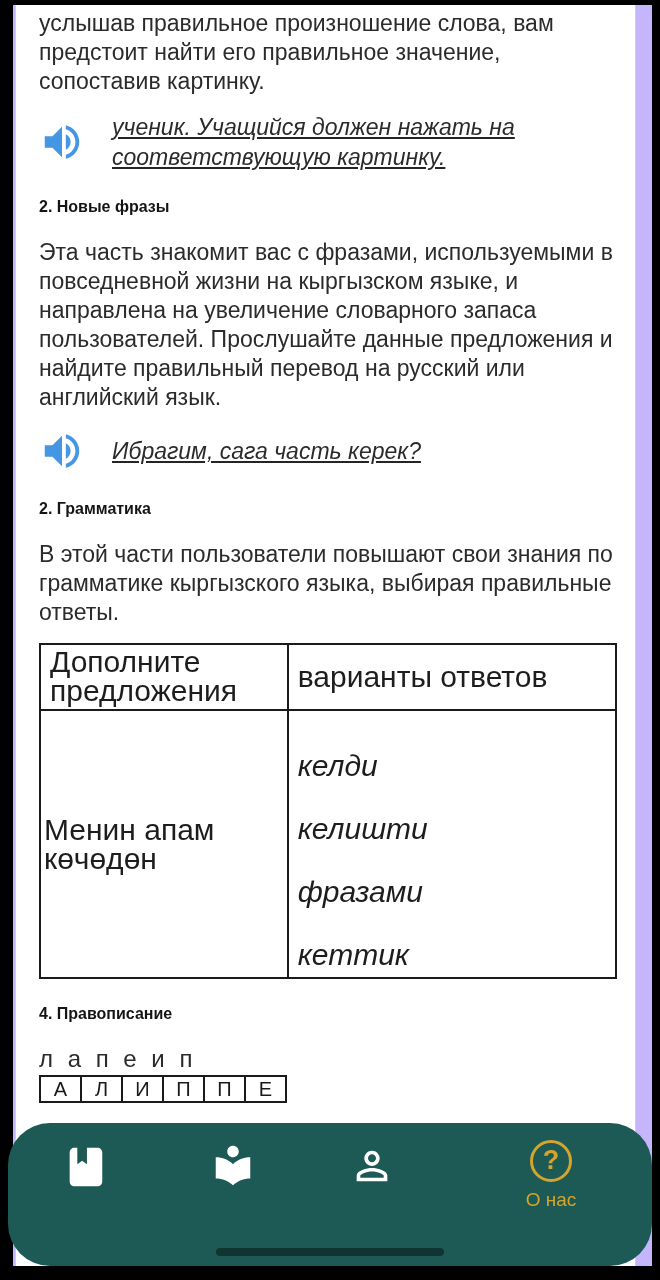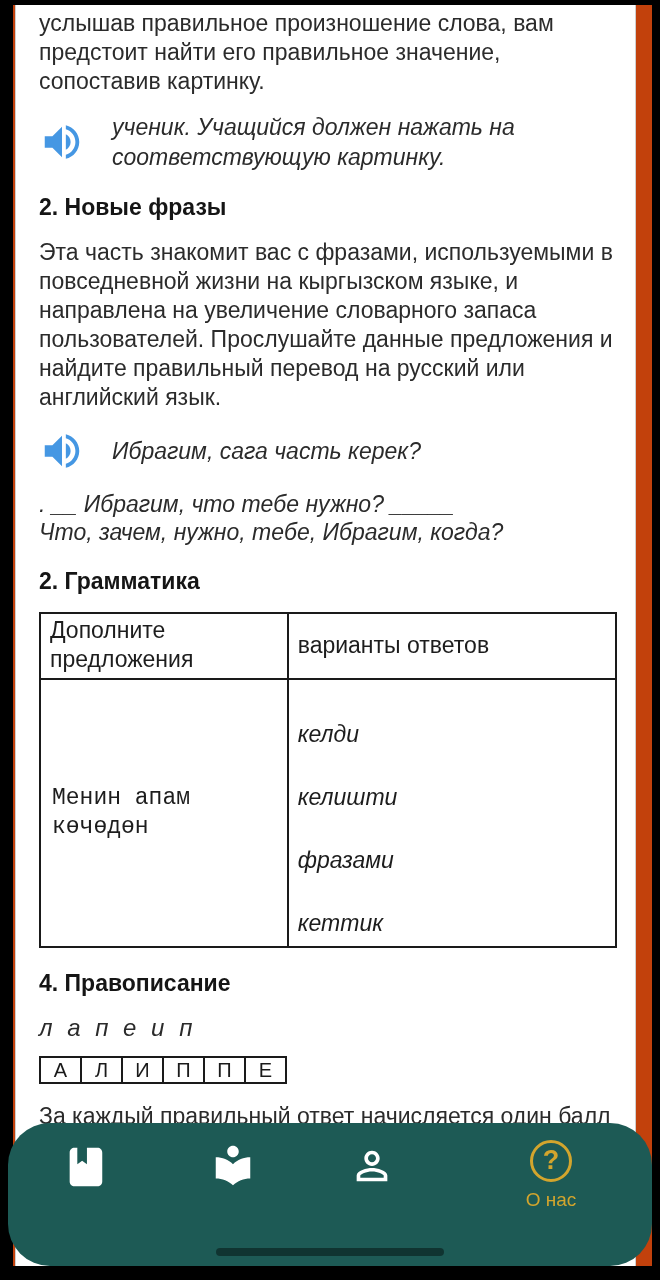--- a/index.html
+++ b/index.html
@@ -5,48 +5,48 @@
   * { box-sizing: border-box; margin: 0; padding: 0; }
   html,body { background:#000; }
   body { font-family: "Liberation Sans", "DejaVu Sans", sans-serif; }
   #screen {
     position: relative; width: 660px; height: 1280px;
     background:#000; overflow:hidden; margin:0 auto;
   }
   
   .page {
     position:absolute; left:13px; right:8px; top:5px; bottom:14px;
-    background:#c2410c; overflow:hidden;
+    background:#c4b5fd; overflow:hidden;
   }
   .sheet {
     margin-left:2px; margin-right:16px; min-height:100%;
     border-left:1px solid #cfcfcf; border-right:1px solid #cfcfcf;
     background:#fff;
     padding:4px 18px 140px 23px;
     color:#242424;
   }
   .sheet p { font-size:23px; line-height:29px; margin:0 0 16px; color:#2b2b2b; }
-  .sheet h3 { font-size:23px; line-height:30px; font-weight:bold; color:#151515; margin:20px 0 16px; }
-  .audio-row { display:flex; align-items:center; gap:27px; margin:16px 0; }
+  .sheet h3 { font-size:16px; line-height:30px; font-weight:bold; color:#151515; margin:20px 0 16px; }
+  .audio-row { display:flex; align-items:center; gap:27px; margin:16px 0;text-decoration:underline; }
   .audio-row .spk { flex:0 0 46px; height:46px; }
   .audio-text { font-size:23px; line-height:30px; font-style:italic; color:#2b2b2b; }
   .trans { font-size:23px; line-height:28px; font-style:italic; margin:4px 0 16px; color:#2b2b2b; }
   .trans div { white-space:nowrap; }
 
   table.grammar {
     border-collapse:collapse; width:100%; margin:0 0 16px;
-    font-size:23px; color:#1d1d1d;
+    font-size:30px; color:#1d1d1d;
   }
   table.grammar th, table.grammar td { border:2px solid #1a1a1a; }
   table.grammar th { font-weight:normal; text-align:left; padding:2px 9px 4px; line-height:29px; }
-  table.grammar td.sentence { padding:4px 11px; vertical-align:middle; line-height:29px; width:43%;font-family:Liberation Mono, monospace; }
+  table.grammar td.sentence { padding:4px 3px; vertical-align:middle; line-height:29px; width:43%; }
   table.grammar td.options { padding:6px 9px 8px; }
   table.grammar td.options div { font-style:italic; line-height:29px;margin-top:34px; }
 
-  .scramble { font-size:24px; font-style:italic; letter-spacing:4px; margin:0 0 14px; color:#2b2b2b; }
+  .scramble { font-size:24px; letter-spacing:4px; margin:0 0 2px; color:#2b2b2b; }
   .letter-row { display:flex; margin:0 0 18px; }
   .letter-cell {
     width:43px; height:28px; border:2px solid #1a1a1a; margin-left:-2px;
     display:flex; align-items:center; justify-content:center;
     font-size:20px; color:#1a1a1a;
   }
   .letter-cell:first-child { margin-left:0; }
 
   
   .navbar {
@@ -86,26 +86,23 @@
       <h3>2. Новые фразы</h3>
       <p>Эта часть знакомит вас с фразами, используемыми в повседневной жизни на кыргызском языке, и направлена на увеличение словарного запаса пользователей. Прослушайте данные предложения и найдите правильный перевод на русский или английский язык.</p>
 
       <div class="audio-row">
         <svg class="spk" viewBox="0 0 24 24">
           <path fill="#4597e3" d="M3 9v6h4l5 5V4L7 9H3zm13.5 3c0-1.77-1.02-3.29-2.5-4.03v8.05c1.48-.73 2.5-2.25 2.5-4.02zM14 3.23v2.06c2.89.86 5 3.54 5 6.71s-2.11 5.85-5 6.71v2.06c4.01-.91 7-4.49 7-8.77s-2.99-7.86-7-8.77z"></path>
         </svg>
         <div class="audio-text">Ибрагим, сага часть керек?</div>
       </div>
 
-      <div class="trans">
-        <div>. __ Ибрагим, что тебе нужно? _____</div>
-        <div>Что, зачем, нужно, тебе, Ибрагим, когда?</div>
-      </div>
 
       <h3>2. Грамматика</h3>
+      <p>В этой части пользователи повышают свои знания по грамматике кыргызского языка, выбирая правильные ответы.</p>
 
       <table class="grammar">
         <tbody>
             <tr>
           <th>Дополните предложения</th>
           <th>варианты ответов</th>
         </tr>
         <tr>
           <td class="sentence">Менин апам көчөдөн</td>
           <td class="options">

